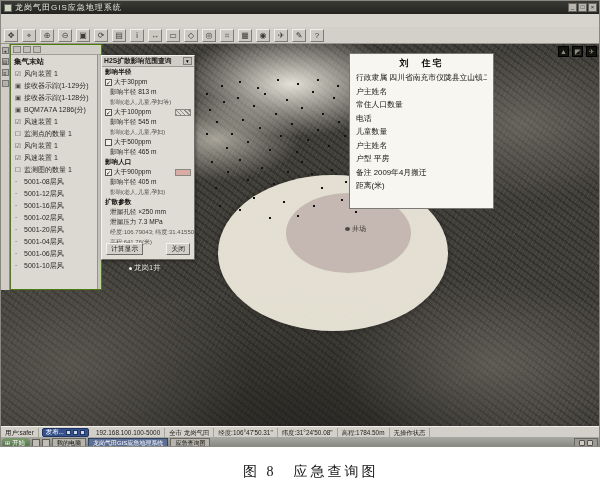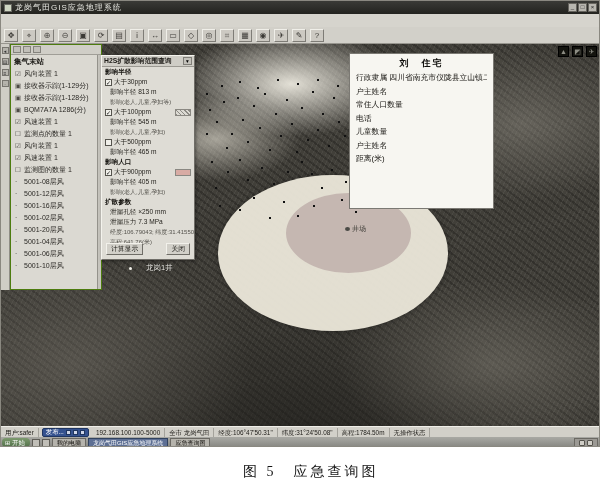--- a/index.html
+++ b/index.html
@@ -31,21 +31,21 @@
       radial-gradient(ellipse 220px 120px at 490px 320px, rgba(134,130,120,.45), rgba(134,130,120,0) 70%),
       radial-gradient(ellipse 320px 200px at 300px 400px, rgba(30,29,26,.75), rgba(30,29,26,0) 80%),
       repeating-linear-gradient(37deg, rgba(0,0,0,.22) 0 2px, rgba(0,0,0,0) 2px 6px),
       repeating-linear-gradient(-63deg, rgba(255,255,255,.05) 0 1px, rgba(255,255,255,0) 1px 4px);}
   .zone-outer{position:absolute;left:217px;top:131px;width:230px;height:156px;border-radius:50%;background:rgba(236,232,218,.95);box-shadow:0 0 6px rgba(0,0,0,.35);}
   .zone-inner{position:absolute;left:285px;top:149px;width:125px;height:80px;border-radius:50%;background:rgba(195,180,175,.95);}
   .dot{position:absolute;width:2px;height:2px;background:#111;}
   .site-marker{position:absolute;left:344px;top:180px;display:flex;align-items:center;gap:2px;}
   .site-marker .pt{width:5px;height:4px;background:#4a4a46;border-radius:50%;}
   .site-marker .lbl{font-size:7px;color:#43413c;}
-  .well-label{position:absolute;left:128px;top:219px;color:#efeee8;font-size:7.5px;text-shadow:0 0 2px #000;display:flex;align-items:center;gap:14px;}
+  .well-label{position:absolute;left:128px;top:219px;color:#efeee8;font-size:7.5px;text-shadow:0 0 2px #000;display:flex;align-items:center;gap:2px;}
   .well-label .pt{width:3px;height:3px;background:#f2f1ea;border-radius:50%;}
   .map-corner-icons{position:absolute;right:4px;top:2px;display:flex;gap:3px;}
   .map-corner-icons span{width:11px;height:11px;background:#14140f;border:1px solid #000;color:#8d8d84;font-size:7px;line-height:10px;text-align:center;}
 
   
   #strip{position:absolute;left:0;top:43px;width:9px;height:246px;background:#cfcdc6;border-right:1px solid #8f8d86;display:flex;flex-direction:column;align-items:center;padding-top:3px;gap:4px;}
   #strip span{width:7px;height:7px;background:#b5b3ac;border:1px solid #77756f;font-size:5px;line-height:6px;text-align:center;color:#333;}
 
   
   #tree{position:absolute;left:9px;top:43px;width:92px;height:246px;background:#dbd9d2;border:1px solid #4d7c0f;overflow:hidden;}
@@ -320,20 +320,22 @@
 
     <div id="info">
       <div class="ititle">刘　住宅</div>
       <div id="info-rows">
           <div class="irow">行政隶属 四川省南充市仪陇县立山镇二郎庙村</div>
           <div class="irow">户主姓名</div>
           <div class="irow">常住人口数量</div>
           <div class="irow">电话</div>
           <div class="irow">儿童数量</div>
           <div class="irow">户主姓名</div>
+          <div class="irow">户型 平房</div>
+          <div class="irow">备注 2009年4月搬迁</div>
           <div class="irow">距离(米)</div>
         </div>
     </div>
 
     <div id="status">
       <span class="seg">用户:safer</span>
       <span class="pill">
           <span>发布...</span>
           <i></i>
           <i></i>
@@ -361,15 +363,15 @@
         </span>
       <span id="tray">
         <span></span>
         <span></span>
       </span>
     </div>
 
   </div>
 
   <div id="caption-area">
-    <div id="figure-caption">图 5　应急查询图</div>
+    <div id="figure-caption">图 8　应急查询图</div>
   </div>
 </div>
 
 </body></html>

